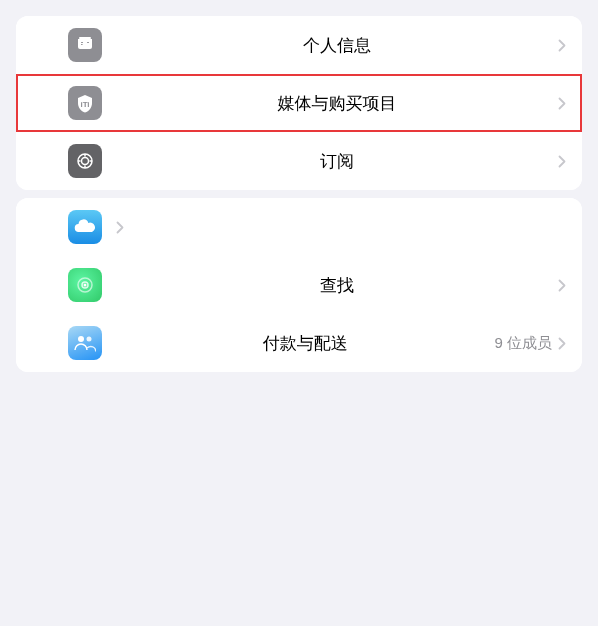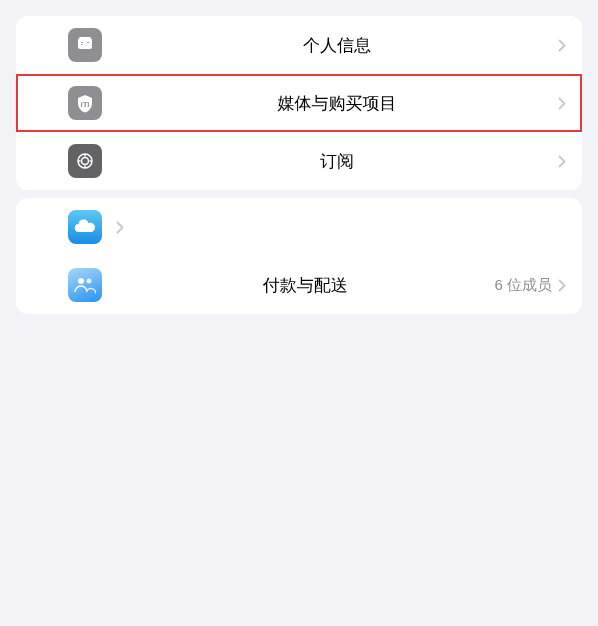--- a/index.html
+++ b/index.html
@@ -179,32 +179,45 @@
         <svg width="22" height="16" viewBox="0 0 22 16" fill="none" xmlns="http://www.w3.org/2000/svg">
           <path d="M18 13H5a4 4 0 01-.5-8 5 5 0 019.8-1A4 4 0 0118 13z" fill="white"></path>
         </svg>
       </div>
       <svg class="chevron" viewBox="0 0 8 13" fill="none" xmlns="http://www.w3.org/2000/svg">
         <path d="M1.5 1.5L6.5 6.5L1.5 11.5" stroke="#c7c7cc" stroke-width="1.8" stroke-linecap="round" stroke-linejoin="round"></path>
       </svg>
     </div>
 
 
+    <div class="menu-item">
+      <div class="icon-wrapper icon-find" style="position:relative; background: radial-gradient(circle at 40% 40%, #5df5a3, #30c968);">
+        <svg width="20" height="20" viewBox="0 0 20 20" fill="none" xmlns="http://www.w3.org/2000/svg">
+          <circle cx="10" cy="10" r="7" stroke="white" stroke-width="1.5" fill="none" opacity="0.6"></circle>
+          <circle cx="10" cy="10" r="3" stroke="white" stroke-width="1.5" fill="none" opacity="0.8"></circle>
+          <circle cx="10" cy="10" r="1.5" fill="white"></circle>
+        </svg>
+      </div>
+      <span class="menu-label">查找</span>
+      <svg class="chevron" viewBox="0 0 8 13" fill="none" xmlns="http://www.w3.org/2000/svg">
+        <path d="M1.5 1.5L6.5 6.5L1.5 11.5" stroke="#c7c7cc" stroke-width="1.8" stroke-linecap="round" stroke-linejoin="round"></path>
+      </svg>
+    </div>
 
     <div class="menu-item">
       <div class="icon-wrapper icon-family" style="background: linear-gradient(160deg, #a8d8f5 0%, #2593f5 100%);">
         <svg width="22" height="18" viewBox="0 0 22 18" fill="none" xmlns="http://www.w3.org/2000/svg">
           <circle cx="7" cy="5" r="3" fill="white"></circle>
           <circle cx="15" cy="5" r="2.5" fill="white" opacity="0.85"></circle>
           <path d="M1 16c0-3.3 2.7-6 6-6s6 2.7 6 6" stroke="white" stroke-width="1.5" fill="none"></path>
           <path d="M13 14c1-.8 2.3-1.5 3.8-1.5 2.8 0 5 2.2 5 5" stroke="white" stroke-width="1.5" fill="none" opacity="0.85"></path>
         </svg>
       </div>
       <span class="menu-label">付款与配送</span>
-      <span class="menu-detail">6 位成员</span>
+      <span class="menu-detail">9 位成员</span>
       <svg class="chevron" viewBox="0 0 8 13" fill="none" xmlns="http://www.w3.org/2000/svg">
         <path d="M1.5 1.5L6.5 6.5L1.5 11.5" stroke="#c7c7cc" stroke-width="1.8" stroke-linecap="round" stroke-linejoin="round"></path>
       </svg>
     </div>
 
   </div>
 
 </div>
 
 </body></html>

